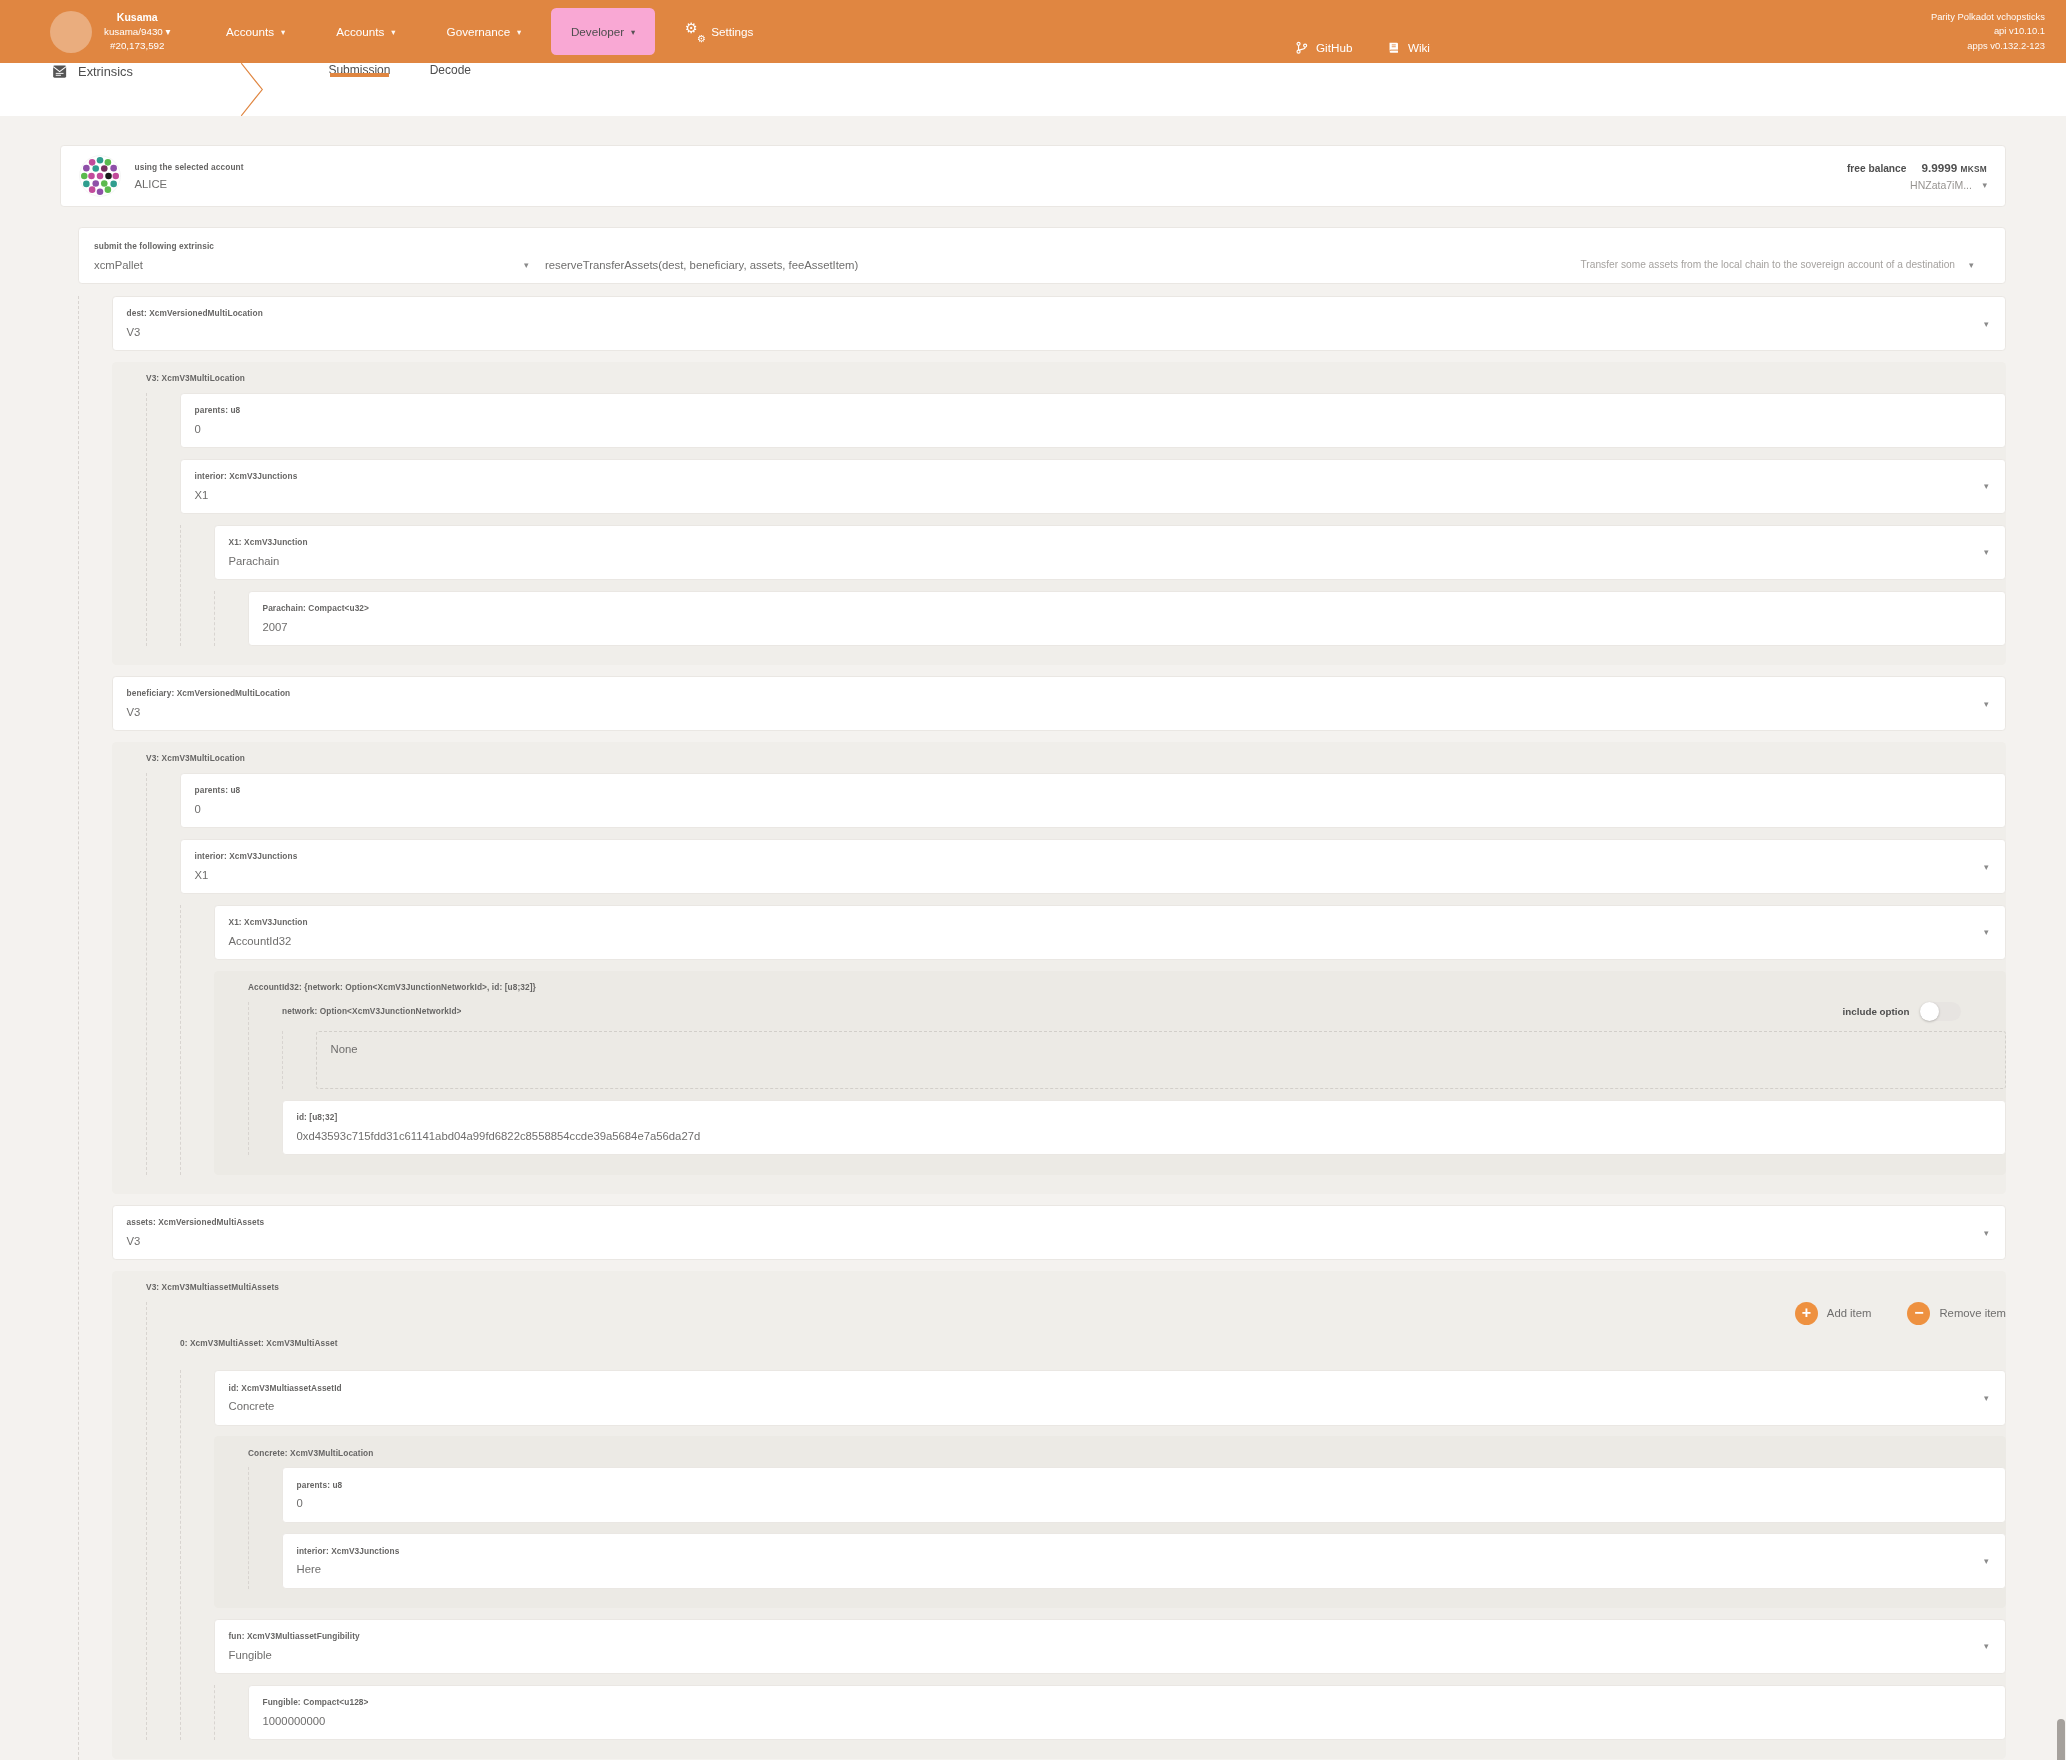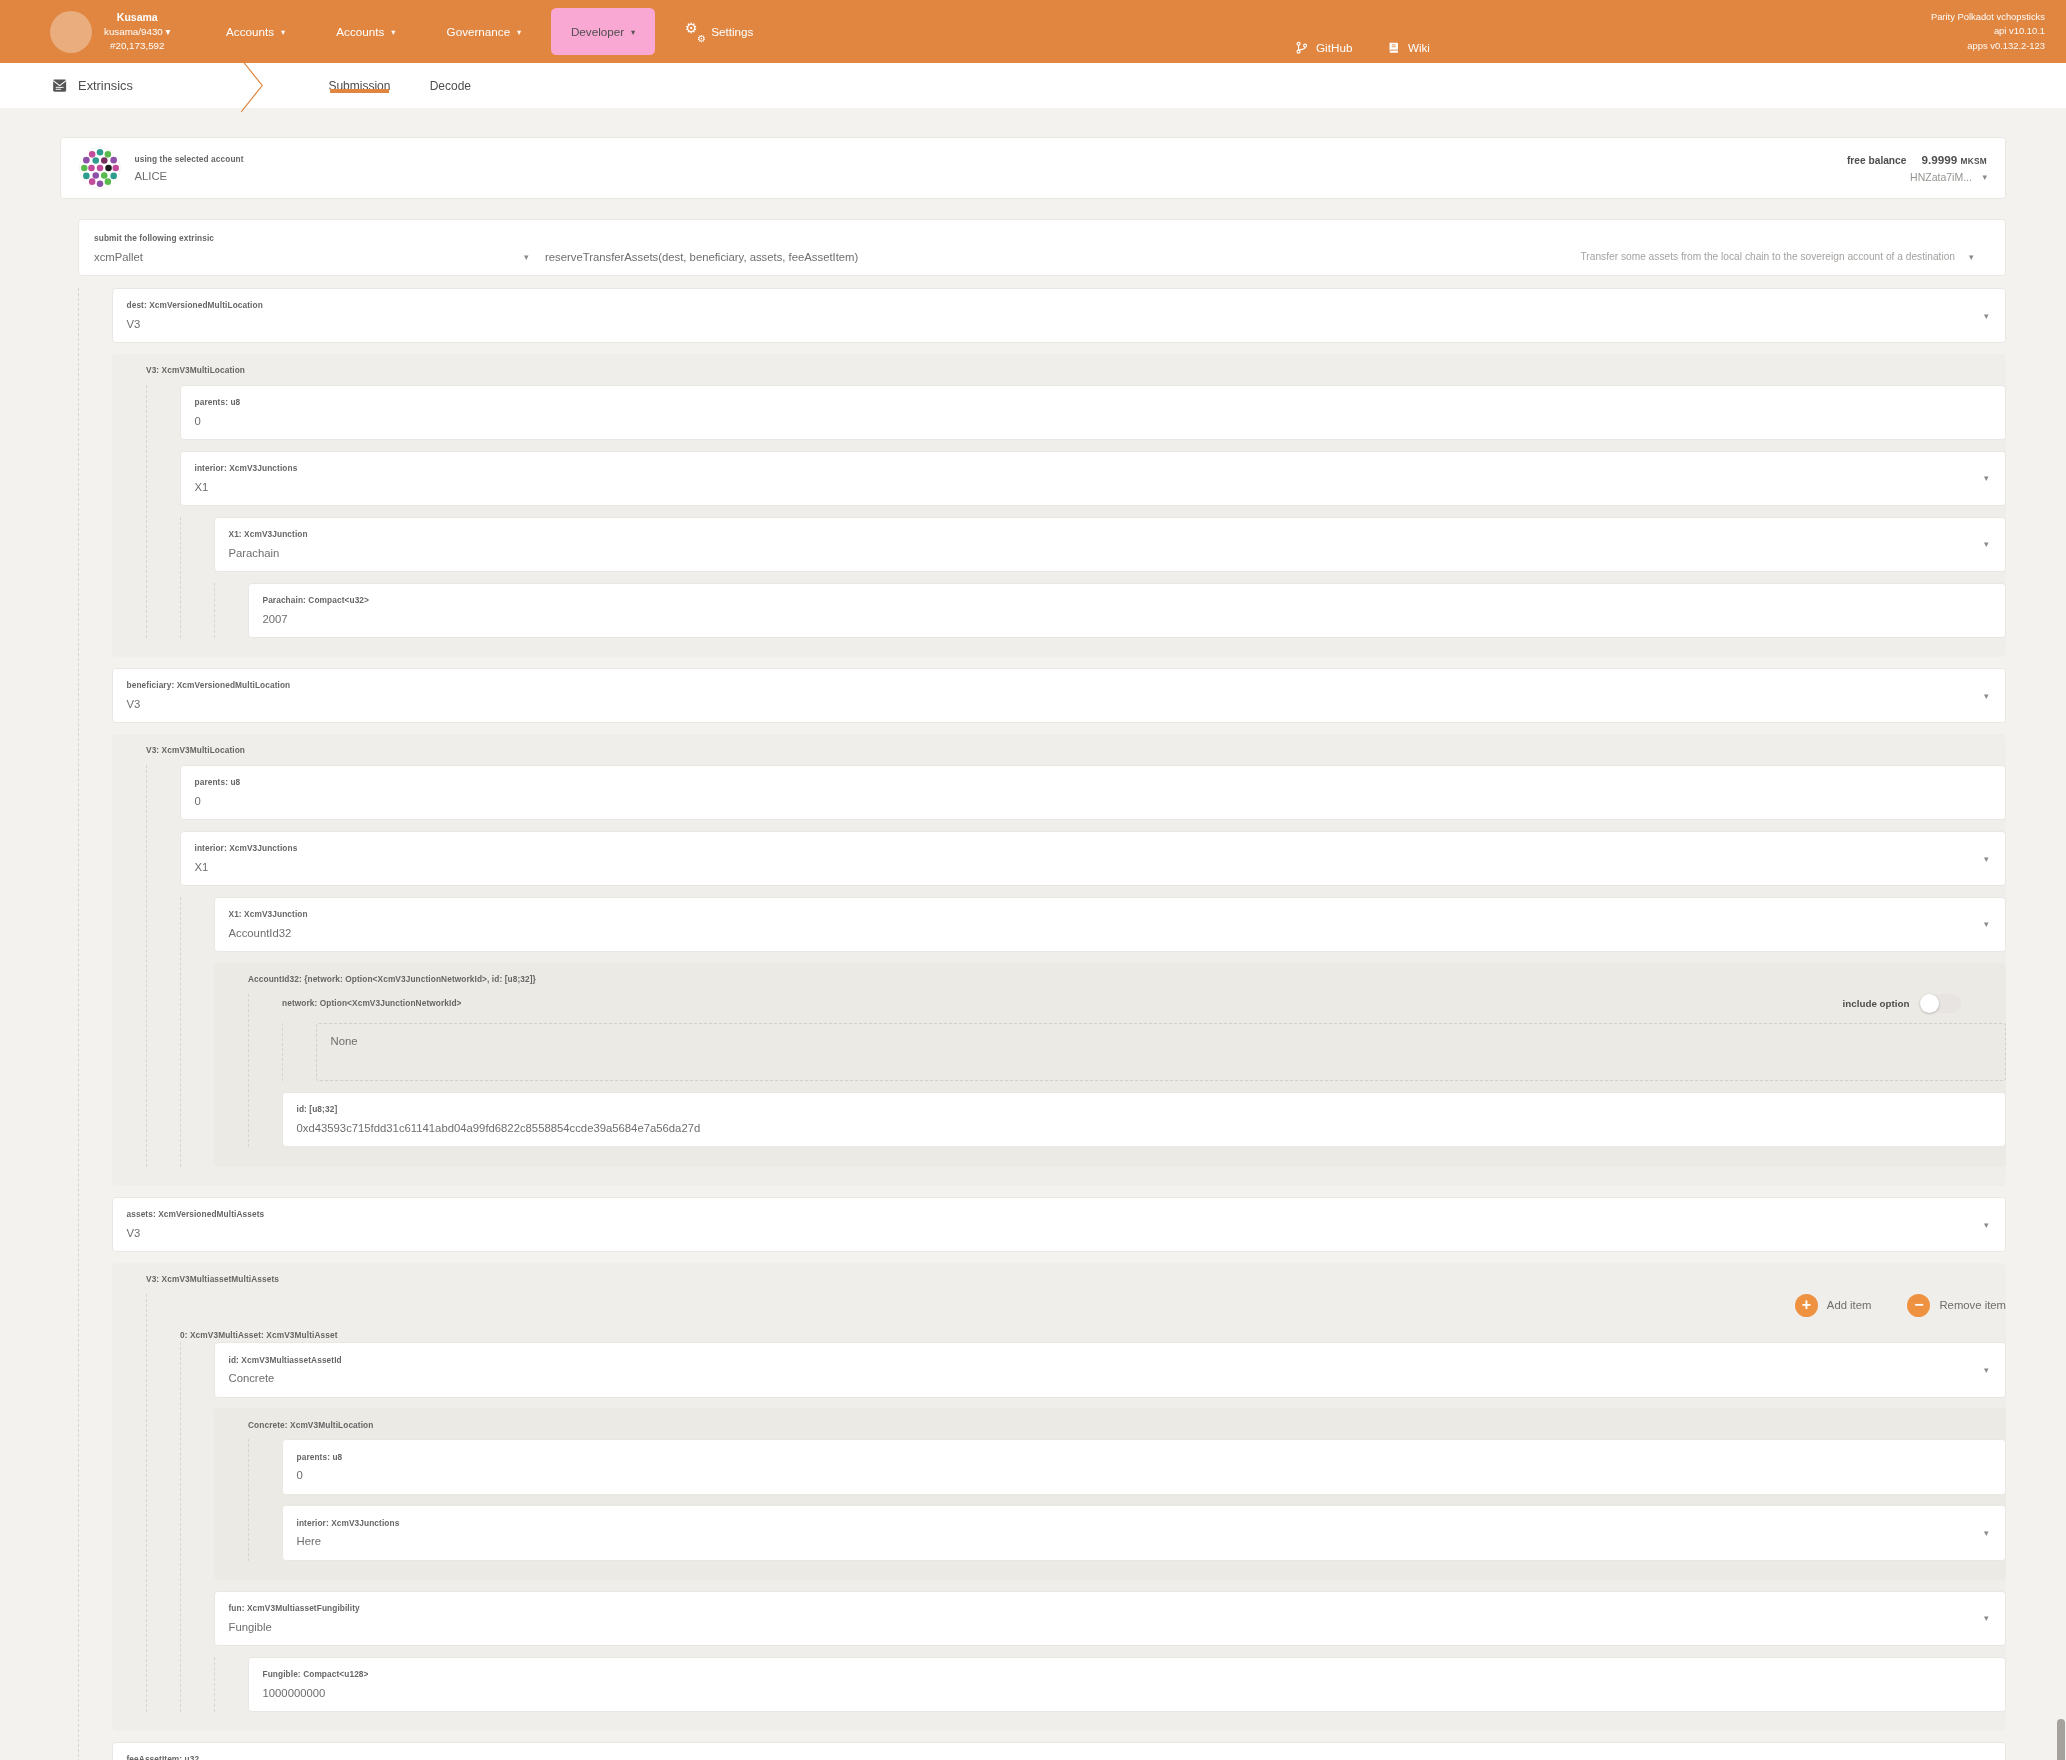--- a/index.html
+++ b/index.html
@@ -23,21 +23,21 @@
   .menu-item .caret { font-size:8.3px; opacity:.95; }
   .menu-item.active { background:#f9a8d4; color:#4e4e4e; border-radius:5.3px; height:47px; margin:0 4.5px; padding:0 19.6px;justify-content:flex-end; }
   .menu-item.active .caret { color:#4e4e4e; }
   .settings-gears { position:relative; width:19.6px; height:18px; }
   .gear-big { position:absolute; left:0; top:-2.3px; font-size:14.3px; }
   .gear-small { position:absolute; right:-1.5px; bottom:-3px; font-size:9.8px; }
   .nav-links { position:absolute; left:1283px; top:16px; height:100%; display:flex; align-items:center; gap:10.5px; }
   .nav-link { display:flex; align-items:center; gap:7.5px; font-size:11.7px; padding:0 12px; cursor:pointer; }
   .node-info { margin-left:auto; text-align:right; font-size:9.4px; line-height:1.5; padding-right:21px; color:rgba(255,255,255,0.97); }
   
-  .tabbar { height:45px; background:#fff; display:flex; align-items:center;gap:16px; }
+  .tabbar { height:53px; background:#fff; display:flex; align-items:flex-start;gap:16px; }
   .app-title { display:flex; align-items:center; gap:9.8px; padding-left:51px; font-size:12.8px; color:#4e4e4e; }
   .tab-chevron { margin:0 27px 0 90px; display:flex; align-items:center; }
   .tabs { display:flex; }
   .tab { display:flex; align-items:center; padding:0 19.6px; font-size:12px; color:#4e4e4e; position:relative; cursor:pointer; }
   .tab.active::after { content:""; position:absolute; left:21px; right:21px; bottom:0; height:3.8px; background:#e08641; }
   
   .content { padding:29px 60px 0 60px; }
   .card { background:#fff; border:0.8px solid #eae7e3; border-radius:3.8px; position:relative; }
   .label { font-size:8.3px; font-weight:700; color:#676665; letter-spacing:0.1px; }
   .value { font-size:11.3px; color:#6f6e6d; }
@@ -317,21 +317,21 @@
             <div class="addrow">
               <span class="addrow-btn">
                 <span class="circle-btn">+</span>
                 <span>Add item</span>
               </span>
               <span class="addrow-btn">
                 <span class="circle-btn">−</span>
                 <span>Remove item</span>
               </span>
             </div>
-            <div class="label" style="margin-bottom:2px;">0: XcmV3MultiAsset: XcmV3MultiAsset</div>
+            <div class="label" style="margin-bottom:22px;">0: XcmV3MultiAsset: XcmV3MultiAsset</div>
             <div class="nest">
               <div class="card param-card select">
                 <span class="label">id: XcmV3MultiassetAssetId</span>
                 <span class="value">Concrete</span>
                 <span class="sel-caret">▾</span>
               </div>
               <div class="grp">
                 <div class="grp-label label">Concrete: XcmV3MultiLocation</div>
                 <div class="nest indent">
                   <div class="card param-card">

